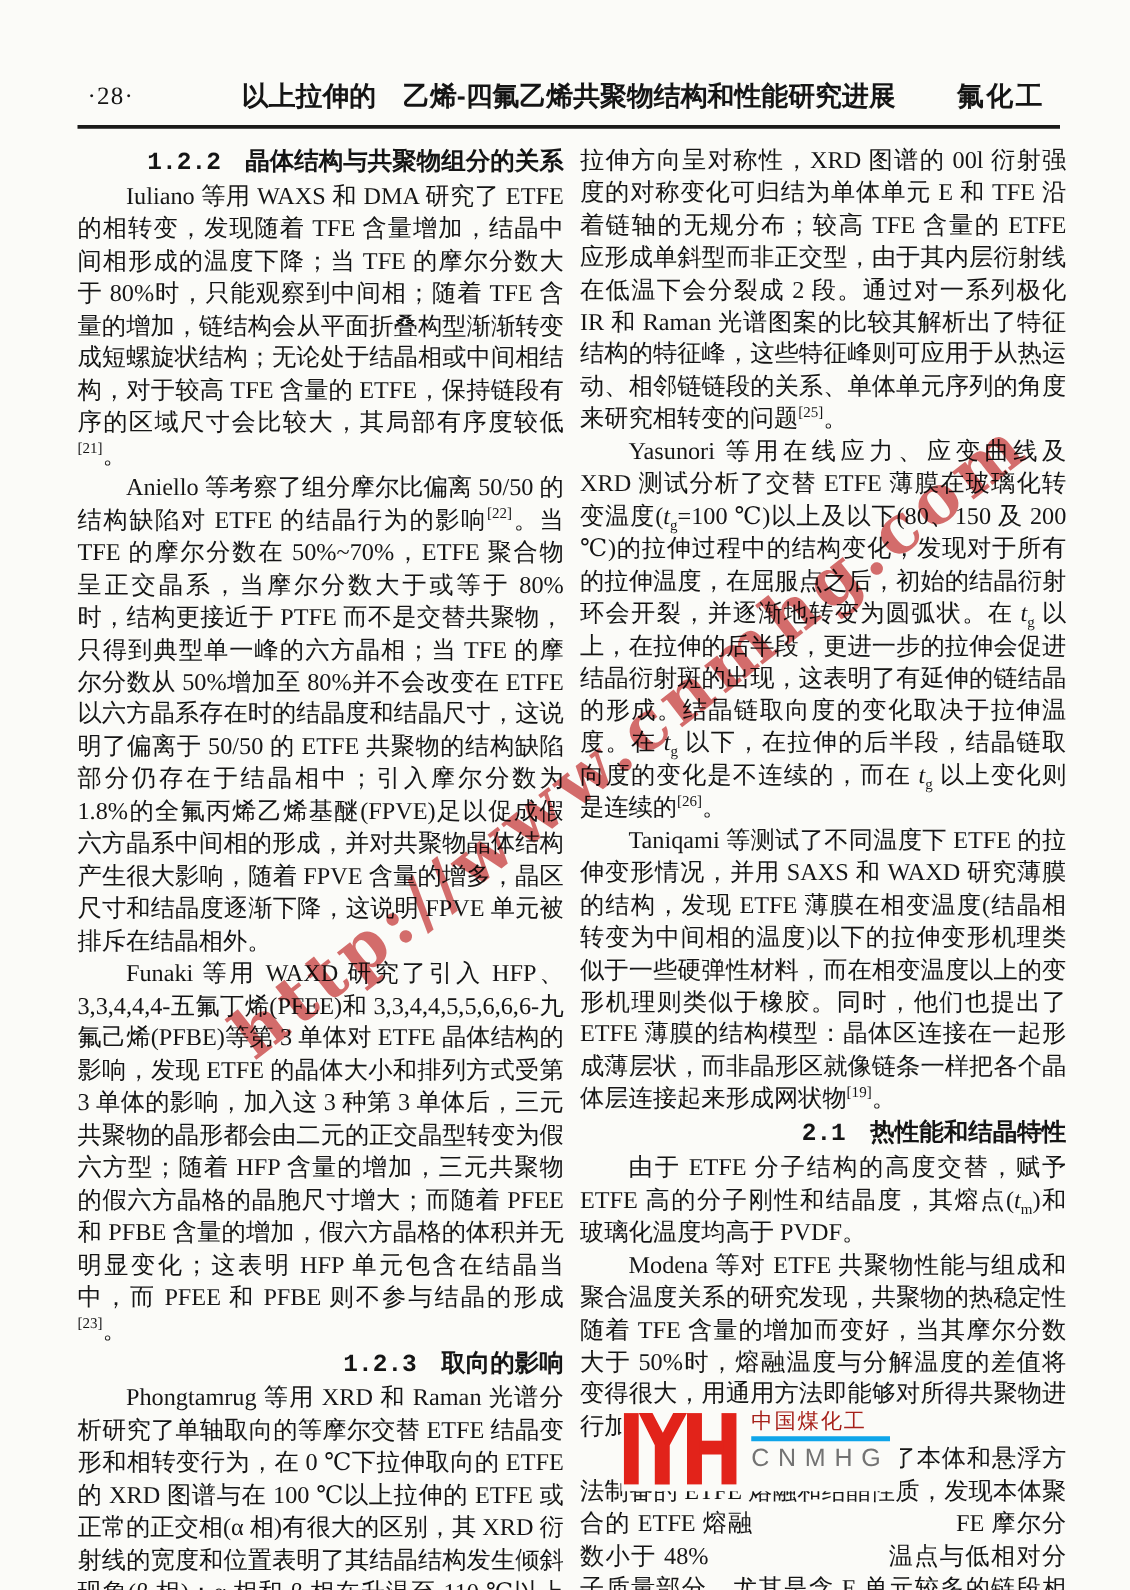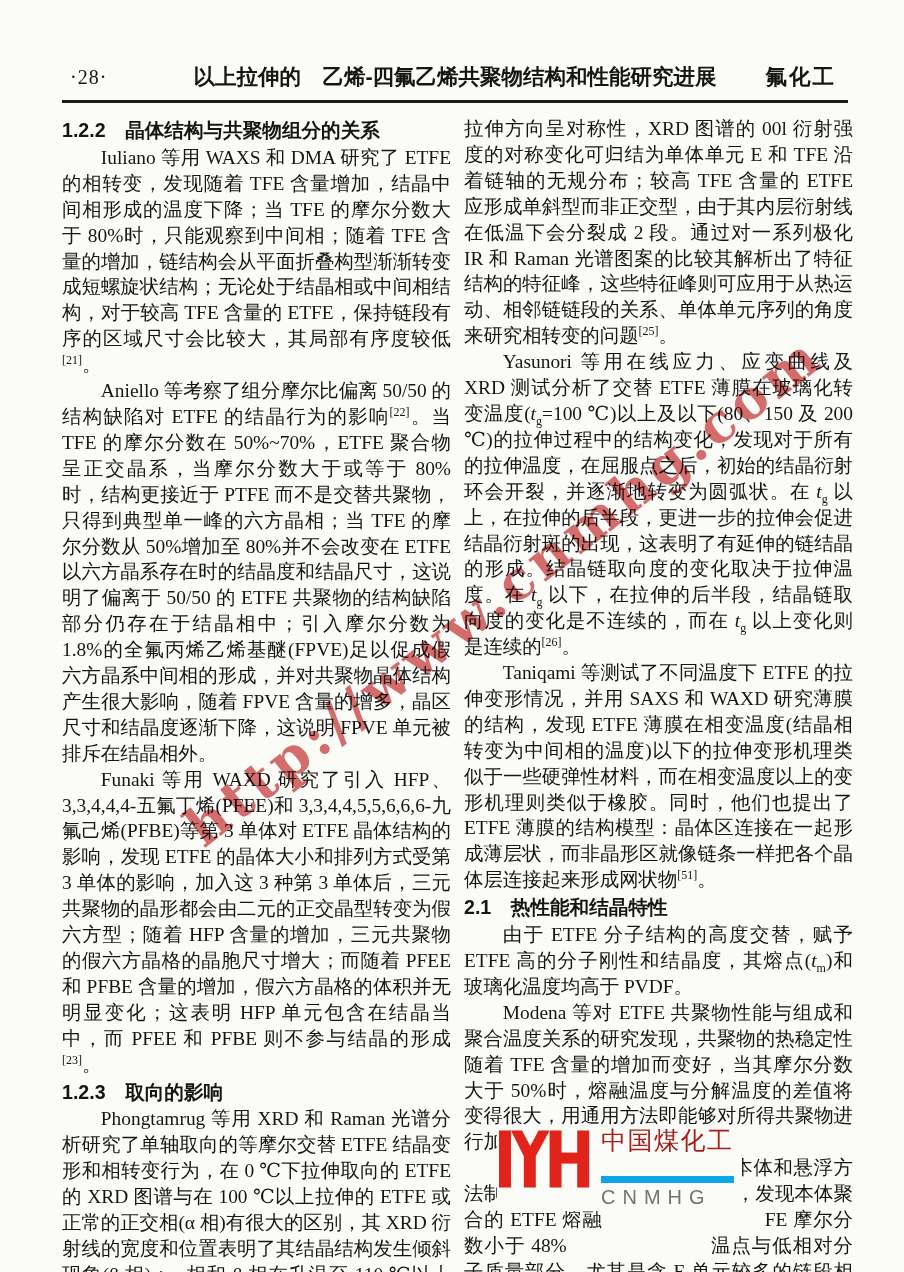--- a/index.html
+++ b/index.html
@@ -24,22 +24,22 @@
   .col{
     position:absolute;top:116px;width:389px;
     font-size:19.4px;line-height:25.9px;text-align:justify;
     text-justify:inter-ideograph;
   }
   .col-left{left:62px;}
   .col-right{left:464px;}
   .col .p{text-indent:2em;margin:0;}
   .col .p-cont{text-indent:0;margin:0;}
   .col .h3{
-    font-family:Liberation Sans, sans-serif;font-weight:bold;
-    font-size:19.6px;margin:2px 0 1px;text-indent:0;text-align:left;
+    font-family:Liberation Mono, monospace;font-weight:bold;
+    font-size:19.6px;margin:2px 0 1px;text-indent:0;text-align:right;
   }
   .col .h2{
     font-family:"Liberation Sans","DejaVu Sans",sans-serif;font-weight:bold;
     font-size:27px;margin:16px 0 10px;text-indent:0;letter-spacing:4px;text-align:left;
   }
   sup{font-size:0.62em;line-height:0;}
   sub{font-size:0.62em;line-height:0;}
   
   .watermark{
     position:absolute;left:192px;top:802px;z-index:5;
@@ -52,22 +52,22 @@
   .stamp{
     position:absolute;left:497px;top:1125px;z-index:6;
     display:flex;align-items:flex-start;gap:10px;
     background:#fbfbf8;padding:2px 8px 2px 2px;
   }
   .stamp-mark{width:92px;height:64px;flex:0 0 auto;}
   .stamp-mark svg{display:block;width:92px;height:64px;}
   .stamp-mark .mk{fill:#e2231a;}
   .stamp-text{display:flex;flex-direction:column;}
   .stamp-cn{
-    font-size:25px;color:#a62019;letter-spacing:1.5px;line-height:1.15;
-    border-bottom:7px solid #0ea5e9;padding-bottom:20px;
+    font-size:17px;color:#a62019;letter-spacing:1.5px;line-height:1.15;
+    border-bottom:4px solid #0ea5e9;padding-bottom:2px;
   }
   .stamp-en{
     font-family:"Liberation Sans","DejaVu Sans",sans-serif;
     font-size:20px;color:#737373;letter-spacing:7px;margin-top:3px;
   }
 </style>
 </head>
 <body>
 
 <div class="page">
@@ -83,21 +83,21 @@
       <div class="h3">1.2.2　晶体结构与共聚物组分的关系</div>
       <div class="p">Iuliano 等用 WAXS 和 DMA 研究了 ETFE 的相转变，发现随着 TFE 含量增加，结晶中间相形成的温度下降；当 TFE 的摩尔分数大于 80%时，只能观察到中间相；随着 TFE 含量的增加，链结构会从平面折叠构型渐渐转变成短螺旋状结构；无论处于结晶相或中间相结构，对于较高 TFE 含量的 ETFE，保持链段有序的区域尺寸会比较大，其局部有序度较低<sup>[21]</sup>。</div>
       <div class="p">Aniello 等考察了组分摩尔比偏离 50/50 的结构缺陷对 ETFE 的结晶行为的影响<sup>[22]</sup>。当 TFE 的摩尔分数在 50%~70%，ETFE 聚合物呈正交晶系，当摩尔分数大于或等于 80%时，结构更接近于 PTFE 而不是交替共聚物，只得到典型单一峰的六方晶相；当 TFE 的摩尔分数从 50%增加至 80%并不会改变在 ETFE 以六方晶系存在时的结晶度和结晶尺寸，这说明了偏离于 50/50 的 ETFE 共聚物的结构缺陷部分仍存在于结晶相中；引入摩尔分数为 1.8%的全氟丙烯乙烯基醚(FPVE)足以促成假六方晶系中间相的形成，并对共聚物晶体结构产生很大影响，随着 FPVE 含量的增多，晶区尺寸和结晶度逐渐下降，这说明 FPVE 单元被排斥在结晶相外。</div>
       <div class="p">Funaki 等用 WAXD 研究了引入 HFP、3,3,4,4,4-五氟丁烯(PFEE)和 3,3,4,4,5,5,6,6,6-九氟己烯(PFBE)等第 3 单体对 ETFE 晶体结构的影响，发现 ETFE 的晶体大小和排列方式受第 3 单体的影响，加入这 3 种第 3 单体后，三元共聚物的晶形都会由二元的正交晶型转变为假六方型；随着 HFP 含量的增加，三元共聚物的假六方晶格的晶胞尺寸增大；而随着 PFEE 和 PFBE 含量的增加，假六方晶格的体积并无明显变化；这表明 HFP 单元包含在结晶当中，而 PFEE 和 PFBE 则不参与结晶的形成<sup>[23]</sup>。</div>
       <div class="h3">1.2.3　取向的影响</div>
       <div class="p">Phongtamrug 等用 XRD 和 Raman 光谱分析研究了单轴取向的等摩尔交替 ETFE 结晶变形和相转变行为，在 0 ℃下拉伸取向的 ETFE 的 XRD 图谱与在 100 ℃以上拉伸的 ETFE 或正常的正交相(α 相)有很大的区别，其 XRD 衍射线的宽度和位置表明了其结晶结构发生倾斜现象(β 相)；α 相和 β 相在升温至 110 ℃以上都会转成六方相，但 β 相仍保持倾斜。</div>
     </div>
   <div class="col col-right">
       <div class="p-cont">拉伸方向呈对称性，XRD 图谱的 00l 衍射强度的对称变化可归结为单体单元 E 和 TFE 沿着链轴的无规分布；较高 TFE 含量的 ETFE 应形成单斜型而非正交型，由于其内层衍射线在低温下会分裂成 2 段。通过对一系列极化 IR 和 Raman 光谱图案的比较其解析出了特征结构的特征峰，这些特征峰则可应用于从热运动、相邻链链段的关系、单体单元序列的角度来研究相转变的问题<sup>[25]</sup>。</div>
       <div class="p">Yasunori 等用在线应力、应变曲线及 XRD 测试分析了交替 ETFE 薄膜在玻璃化转变温度(<i>t</i><sub>g</sub>=100 ℃)以上及以下(80、150 及 200 ℃)的拉伸过程中的结构变化，发现对于所有的拉伸温度，在屈服点之后，初始的结晶衍射环会开裂，并逐渐地转变为圆弧状。在 <i>t</i><sub>g</sub> 以上，在拉伸的后半段，更进一步的拉伸会促进结晶衍射斑的出现，这表明了有延伸的链结晶的形成。结晶链取向度的变化取决于拉伸温度。在 <i>t</i><sub>g</sub> 以下，在拉伸的后半段，结晶链取向度的变化是不连续的，而在 <i>t</i><sub>g</sub> 以上变化则是连续的<sup>[26]</sup>。</div>
-      <div class="p">Taniqami 等测试了不同温度下 ETFE 的拉伸变形情况，并用 SAXS 和 WAXD 研究薄膜的结构，发现 ETFE 薄膜在相变温度(结晶相转变为中间相的温度)以下的拉伸变形机理类似于一些硬弹性材料，而在相变温度以上的变形机理则类似于橡胶。同时，他们也提出了 ETFE 薄膜的结构模型：晶体区连接在一起形成薄层状，而非晶形区就像链条一样把各个晶体层连接起来形成网状物<sup>[51]</sup>。</div>
+      <div class="p">Taniqami 等测试了不同温度下 ETFE 的拉伸变形情况，并用 SAXS 和 WAXD 研究薄膜的结构，发现 ETFE 薄膜在相变温度(结晶相转变为中间相的温度)以下的拉伸变形机理类似于一些硬弹性材料，而在相变温度以上的变形机理则类似于橡胶。同时，他们也提出了 ETFE 薄膜的结构模型：晶体区连接在一起形成薄层状，而非晶形区就像链条一样把各个晶体层连接起来形成网状物<sup>[19]</sup>。</div>
       <div class="h3">2.1　热性能和结晶特性</div>
       <div class="p">由于 ETFE 分子结构的高度交替，赋予 ETFE 高的分子刚性和结晶度，其熔点(<i>t</i><sub>m</sub>)和玻璃化温度均高于 PVDF。</div>
       <div class="p">Modena 等对 ETFE 共聚物性能与组成和聚合温度关系的研究发现，共聚物的热稳定性随着 TFE 含量的增加而变好，当其摩尔分数大于 50%时，熔融温度与分解温度的差值将变得很大，用通用方法即能够对所得共聚物进行加工<sup>[28]</sup>。</div>
       <div class="p">Kostov 等通过 DSC 研究了本体和悬浮方法制备的 ETFE 熔融和结晶性质，发现本体聚合的 ETFE 熔融　　　　　　　　FE 摩尔分数小于 48%　　　　　　　温点与低相对分子质量部分，尤其是含 E 单元较多的链段相关；当 TFE 的摩尔分数为 48%~50%时，2 极值极为接近，但仍呈双峰分布。悬浮聚合的 ETFE 的熔融曲线仅</div>
     </div>
 
   <div class="watermark">http://www.cnmhg.com</div>
 
   <div class="stamp">
     <span class="stamp-mark">

